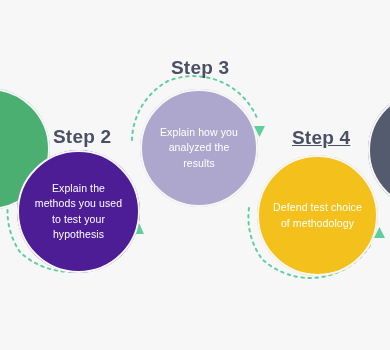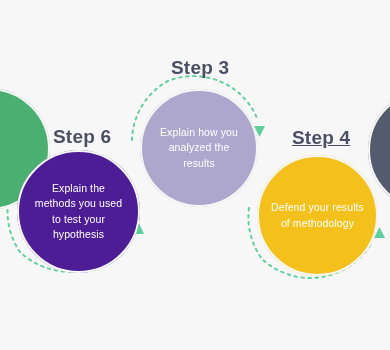--- a/index.html
+++ b/index.html
@@ -149,28 +149,28 @@
   <div class="step-node" id="node-step3">
     <div class="step-circle" style="background:#aea7cd;">
       <div class="step-circle-inner-ring"></div>
       <div class="step-body-text">Explain how you analyzed the results</div>
     </div>
   </div>
 
   <div class="step-node" id="node-step4">
     <div class="step-circle" style="background:#f3c01c;">
       <div class="step-circle-inner-ring"></div>
-      <div class="step-body-text">Defend your results of methodology</div>
+      <div class="step-body-text">Defend test choice of methodology</div>
     </div>
   </div>
 
   <div class="step-node" id="node-step5">
     <div class="step-circle" style="background:#555b6e;">
       <div class="step-circle-inner-ring"></div>
       <div class="step-body-text"></div>
     </div>
   </div>
 
-  <div class="step-label" id="label-step2">Step 6</div>
+  <div class="step-label" id="label-step2">Step 2</div>
   <div class="step-label" id="label-step3">Step 3</div>
   <div class="step-label" id="label-step4">Step 4</div>
 
 </div>
 
 </body></html>

